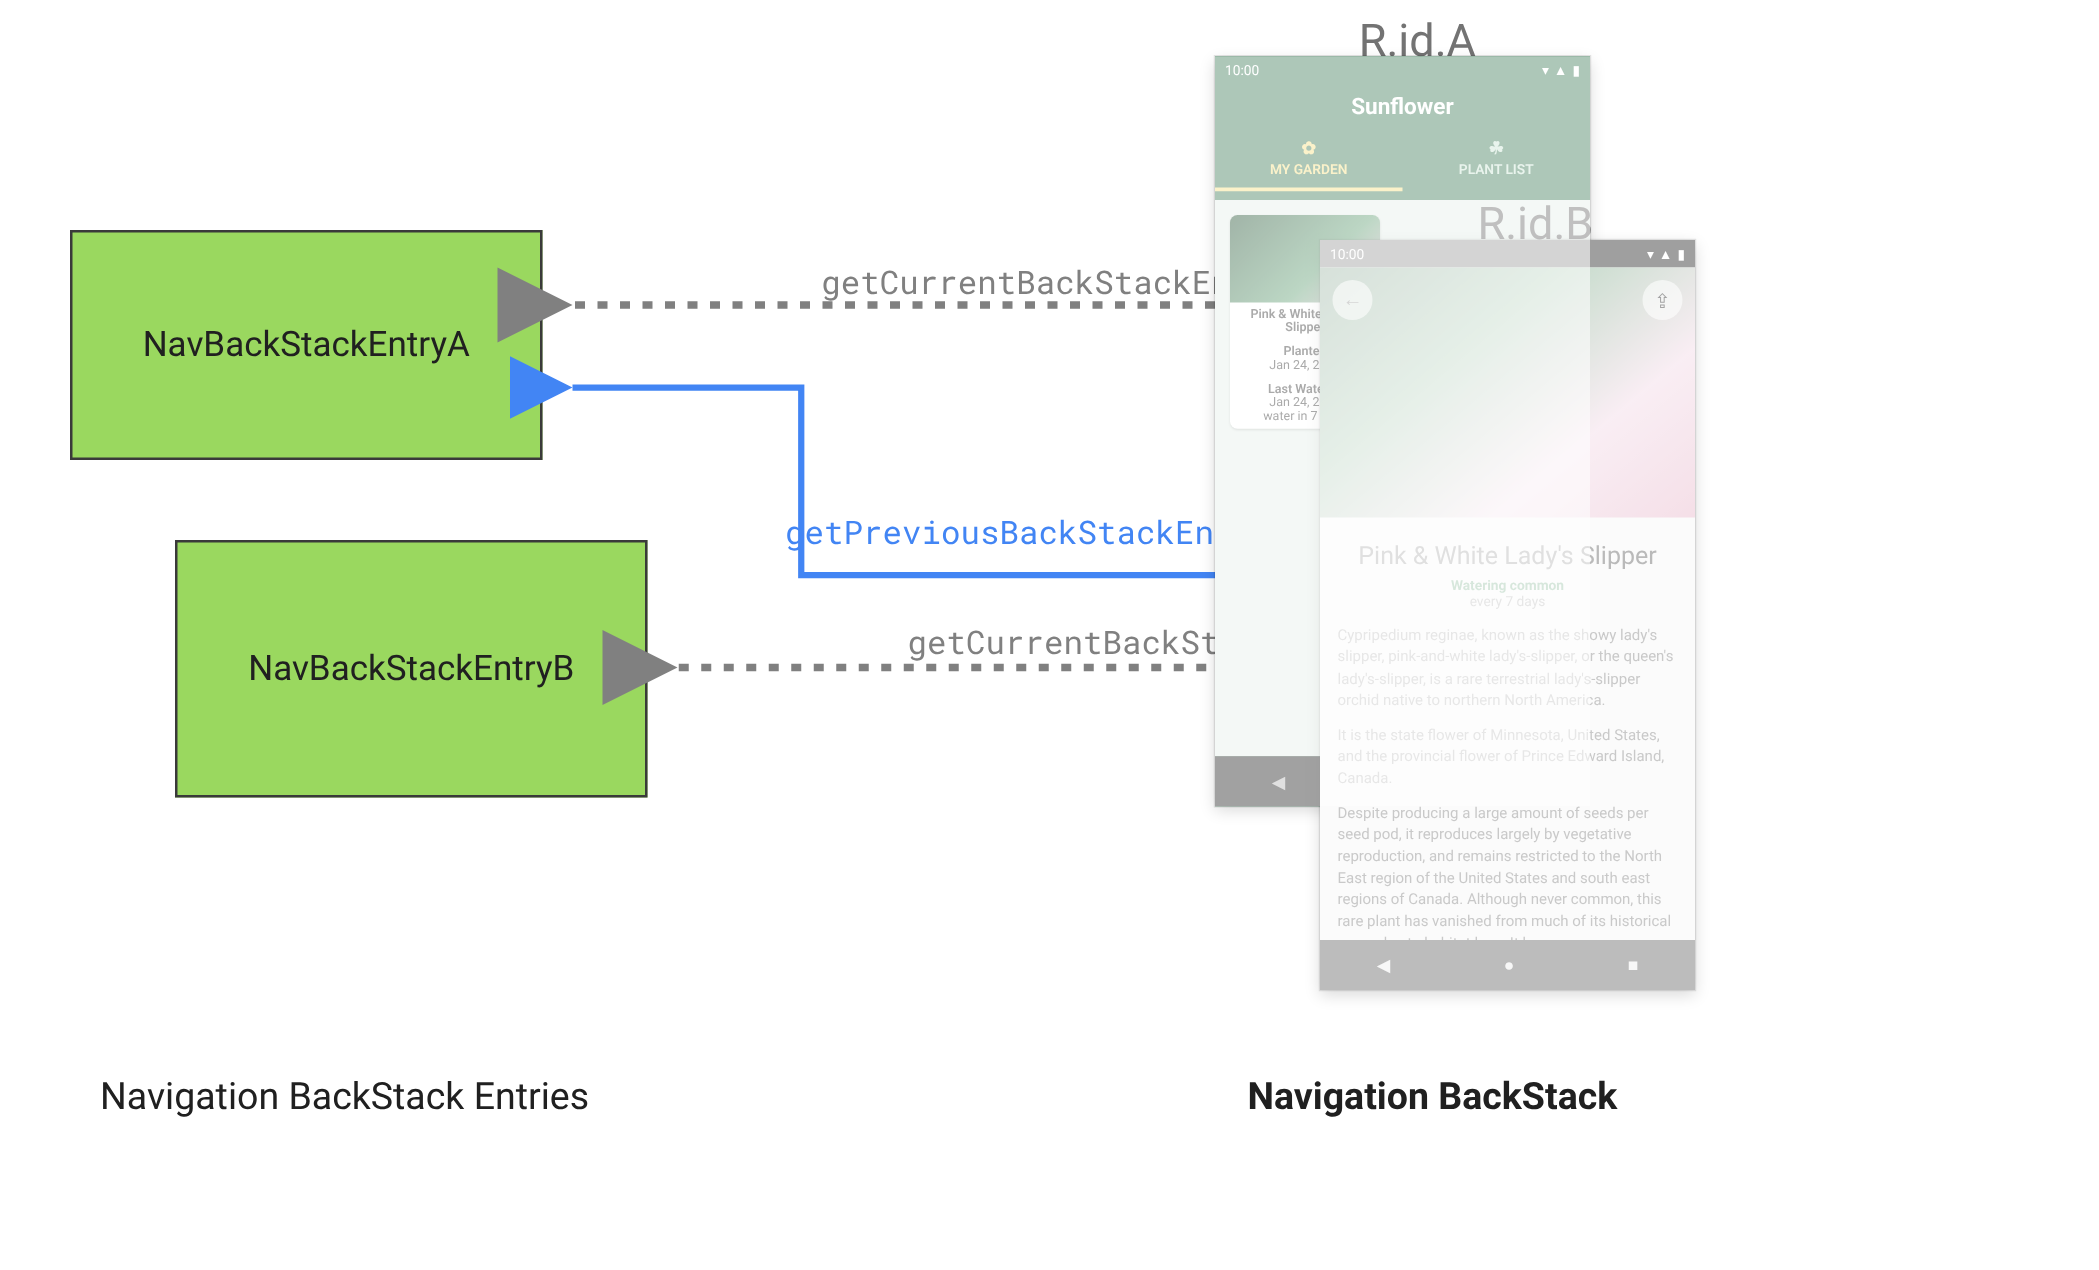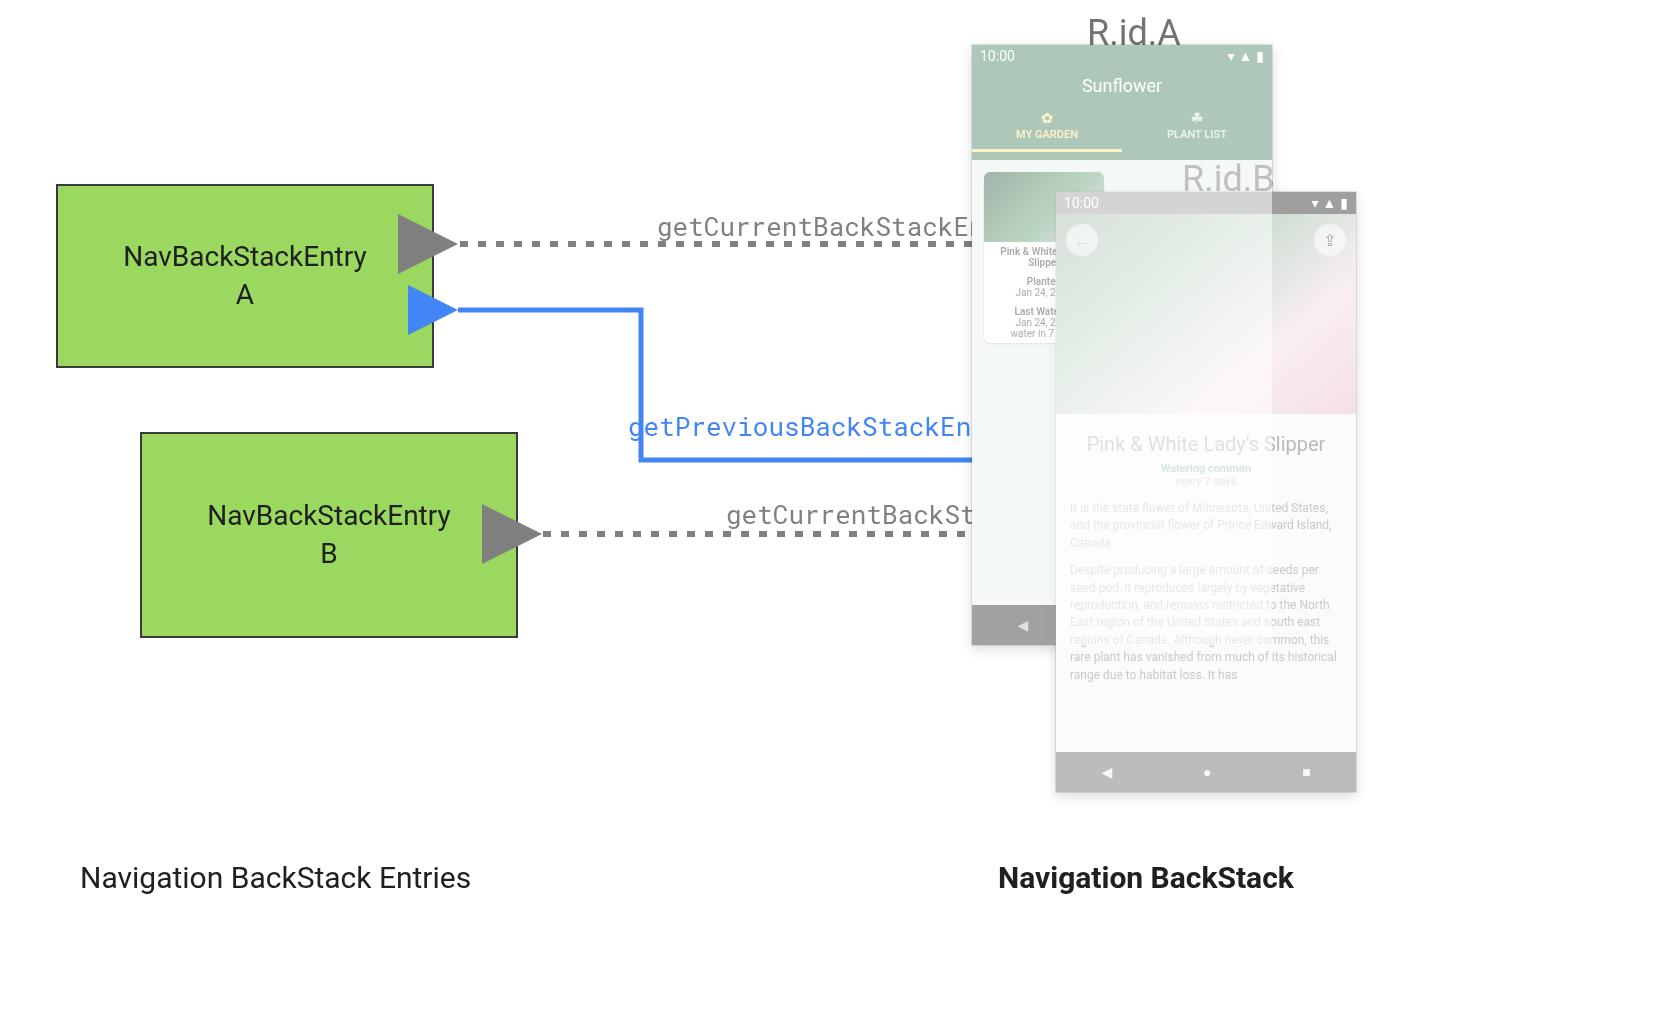--- a/index.html
+++ b/index.html
@@ -10,21 +10,21 @@
     height: 1016px;
     position: relative;
   }
 
   
   .entry-box {
     position: absolute;
     background: #9ad85f;
     border: 2px solid #3a3a3a;
     display: flex;
-    flex-direction: column;
+    flex-direction: row;
     align-items: center;
     justify-content: center;
     font-size: 28px;
     color: #202020;
     line-height: 1.35;
   }
 
   
   .arrow-label {
     position: absolute;
@@ -58,32 +58,32 @@
     z-index: 50;
   }
 
   .status-bar {
     height: 22px;
     display: flex;
     align-items: center;
     justify-content: space-between;
     padding: 0 8px;
     color: #fff;
-    font-size: 14px;
+    font-size: 11px;
   }
   .status-icons { display: flex; gap: 4px; align-items: center; }
 
   
   .screen-a-bg { background: #4a8463; }
   .app-title-a {
     text-align: center;
     color: #fff;
     font-size: 18px;
     padding: 8px 0 10px;
-    font-weight: 400;
+    font-weight: 700;
   }
   .tabs-a {
     display: flex;
     color: #cfe6d7;
     font-size: 11px;
     font-weight: 600;
   }
   .tab-a {
     flex: 1;
     text-align: center;
@@ -282,20 +282,21 @@
       <span>←</span>
     </div>
     <div class="circ-btn share">
       <span>⇪</span>
     </div>
   </div>
   <div class="plant-title">Pink &amp; White Lady's Slipper</div>
   <div class="watering-h">Watering common</div>
   <div class="watering-v">every 7 days</div>
   <div class="body-text">
+    <p>Cypripedium reginae, known as the showy lady's slipper, pink-and-white lady's-slipper, or the queen's lady's-slipper, is a rare terrestrial lady's-slipper orchid native to northern North America.</p>
     <p>It is the state flower of Minnesota, United States, and the provincial flower of Prince Edward Island, Canada.</p>
     <p>Despite producing a large amount of seeds per seed pod, it reproduces largely by vegetative reproduction, and remains restricted to the North East region of the United States and south east regions of Canada. Although never common, this rare plant has vanished from much of its historical range due to habitat loss. It has</p>
   </div>
   <div class="navbar-b">
     <span>◀</span>
     <span>●</span>
     <span>■</span>
   </div>
   <div class="overlay-dim"></div>
 </div>

